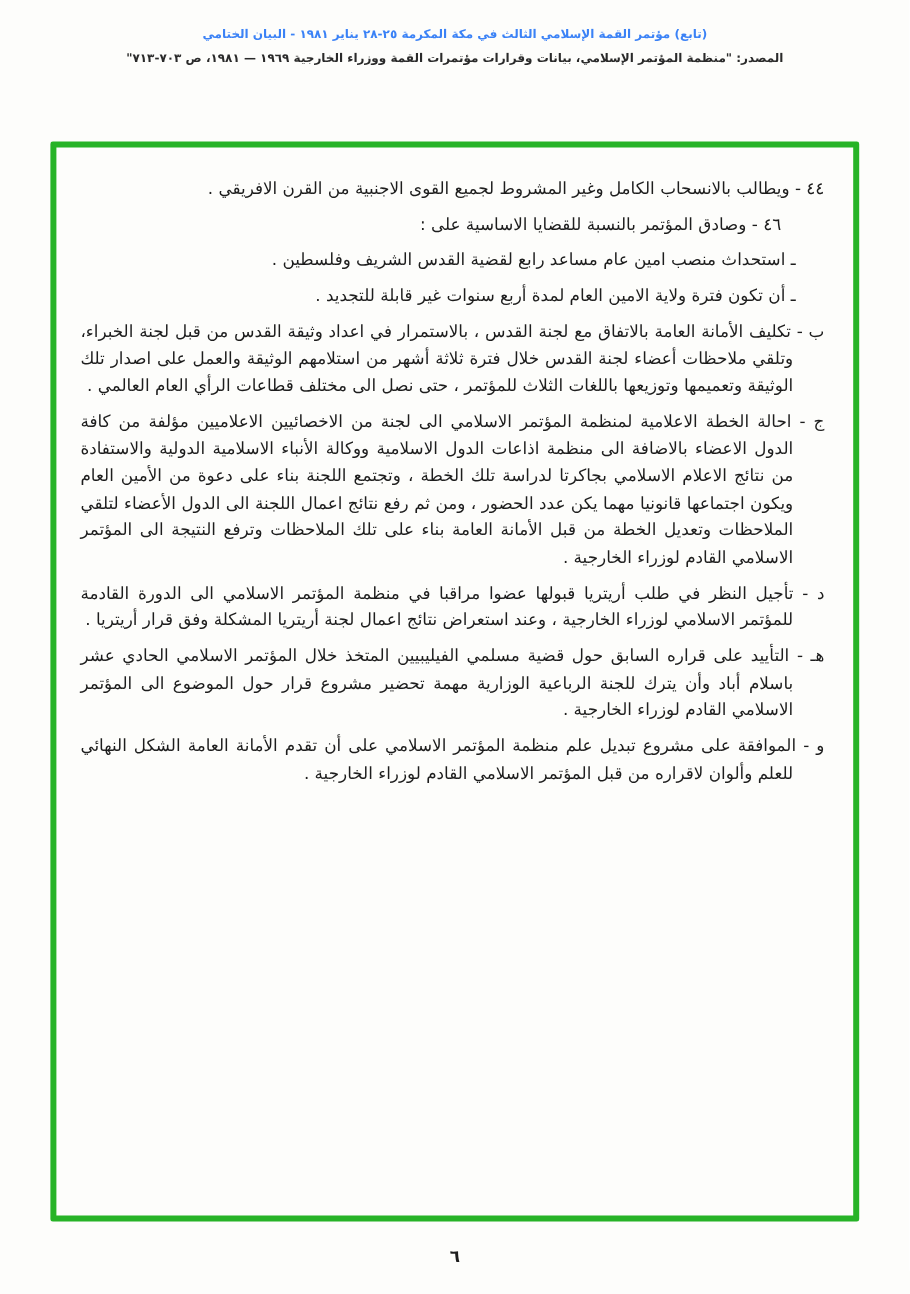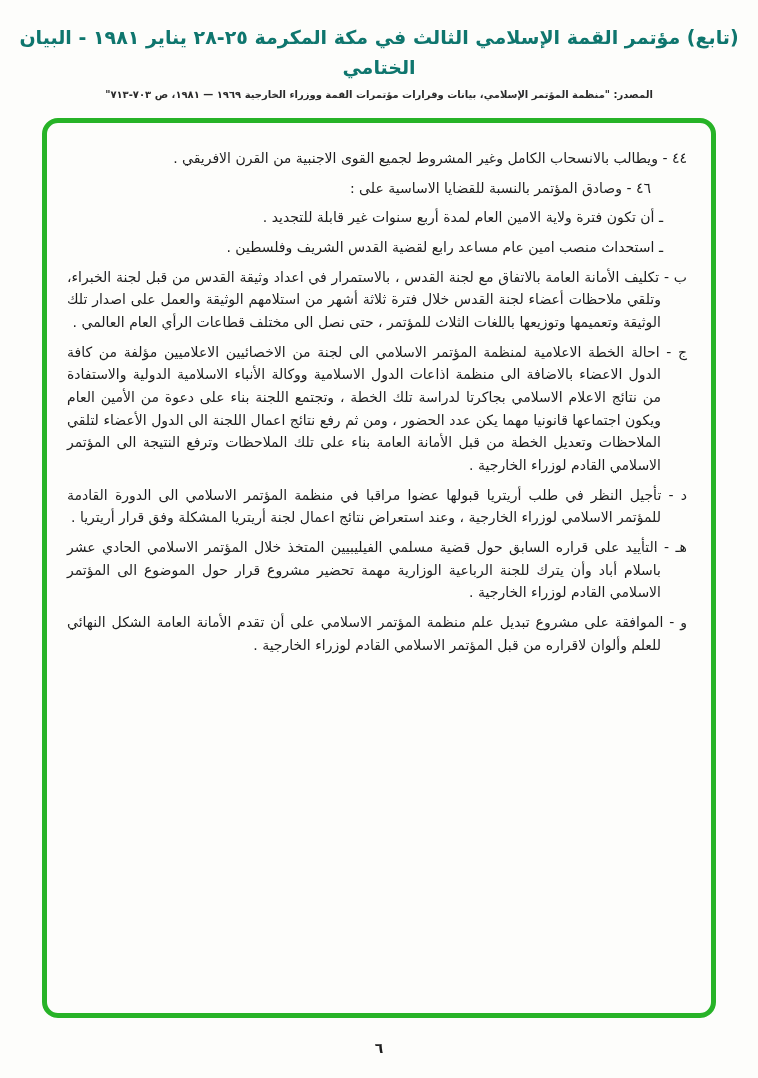--- a/index.html
+++ b/index.html
@@ -16,39 +16,39 @@
     color: #1d1d1d;
     direction: rtl;
     overflow: hidden;
   }
   .header {
     text-align: center;
     padding-top: 22px;
     line-height: 1.6;
   }
   .title {
-    font-size: 19px;
+    font-size: 10px;
     font-weight: bold;
-    color: #0f766e;
+    color: #3b82f6;
   }
   .source {
     font-size: 10px;
     font-weight: bold;
     color: #2a2a2a;
     margin-top: 4px;
   }
   .frame {
     position: absolute;
     left: 42px;
     top: 118px;
     width: 674px;
     height: 900px;
     box-sizing: border-box;
     border: 5px solid #27b327;
-    border-radius: 16px;
+    border-radius: 2px;
     background: #fdfdfb;
     overflow: hidden;
   }
   .doc-body {
     box-sizing: border-box;
     width: 100%;
     height: 100%;
     padding: 24px 24px 18px 20px;
     font-size: 14px;
     line-height: 1.62;
@@ -92,22 +92,22 @@
 
   <div class="header">
     <div class="title">(تابع) مؤتمر القمة الإسلامي الثالث في مكة المكرمة ٢٥-٢٨ يناير ١٩٨١ - البيان الختامي</div>
     <div class="source">المصدر: "منظمة المؤتمر الإسلامي، بيانات وقرارات مؤتمرات القمة ووزراء الخارجية ١٩٦٩ — ١٩٨١، ص ٧٠٣-٧١٣"</div>
   </div>
 
   <div class="frame">
     <div class="doc-body">
       <p class="para num-flush">٤٤ - ويطالب بالانسحاب الكامل وغير المشروط لجميع القوى الاجنبية من القرن الافريقي .</p>
       <p class="para num-indent">٤٦ - وصادق المؤتمر بالنسبة للقضايا الاساسية على :</p>
+      <p class="para dash-item">ـ استحداث منصب امين عام مساعد رابع لقضية القدس الشريف وفلسطين .</p>
       <p class="para dash-item">ـ أن تكون فترة ولاية الامين العام لمدة أربع سنوات غير قابلة للتجديد .</p>
-      <p class="para dash-item">ـ استحداث منصب امين عام مساعد رابع لقضية القدس الشريف وفلسطين .</p>
       <p class="para letter-item">ب - تكليف الأمانة العامة بالاتفاق مع لجنة القدس ، بالاستمرار في اعداد وثيقة القدس من قبل لجنة الخبراء، وتلقي ملاحظات أعضاء لجنة القدس خلال فترة ثلاثة أشهر من استلامهم الوثيقة والعمل على اصدار تلك الوثيقة وتعميمها وتوزيعها باللغات الثلاث للمؤتمر ، حتى نصل الى مختلف قطاعات الرأي العام العالمي .</p>
       <p class="para letter-item">ج - احالة الخطة الاعلامية لمنظمة المؤتمر الاسلامي الى لجنة من الاخصائيين الاعلاميين مؤلفة من كافة الدول الاعضاء بالاضافة الى منظمة اذاعات الدول الاسلامية ووكالة الأنباء الاسلامية الدولية والاستفادة من نتائج الاعلام الاسلامي بجاكرتا لدراسة تلك الخطة ، وتجتمع اللجنة بناء على دعوة من الأمين العام ويكون اجتماعها قانونيا مهما يكن عدد الحضور ، ومن ثم رفع نتائج اعمال اللجنة الى الدول الأعضاء لتلقي الملاحظات وتعديل الخطة من قبل الأمانة العامة بناء على تلك الملاحظات وترفع النتيجة الى المؤتمر الاسلامي القادم لوزراء الخارجية .</p>
       <p class="para letter-item">د - تأجيل النظر في طلب أريتريا قبولها عضوا مراقبا في منظمة المؤتمر الاسلامي الى الدورة القادمة للمؤتمر الاسلامي لوزراء الخارجية ، وعند استعراض نتائج اعمال لجنة أريتريا المشكلة وفق قرار أريتريا .</p>
       <p class="para letter-item">هـ - التأييد على قراره السابق حول قضية مسلمي الفيليبيين المتخذ خلال المؤتمر الاسلامي الحادي عشر باسلام أباد وأن يترك للجنة الرباعية الوزارية مهمة تحضير مشروع قرار حول الموضوع الى المؤتمر الاسلامي القادم لوزراء الخارجية .</p>
       <p class="para letter-item">و - الموافقة على مشروع تبديل علم منظمة المؤتمر الاسلامي على أن تقدم الأمانة العامة الشكل النهائي للعلم وألوان لاقراره من قبل المؤتمر الاسلامي القادم لوزراء الخارجية .</p>
     </div>
   </div>
 
   <div class="footer">٦</div>
 

